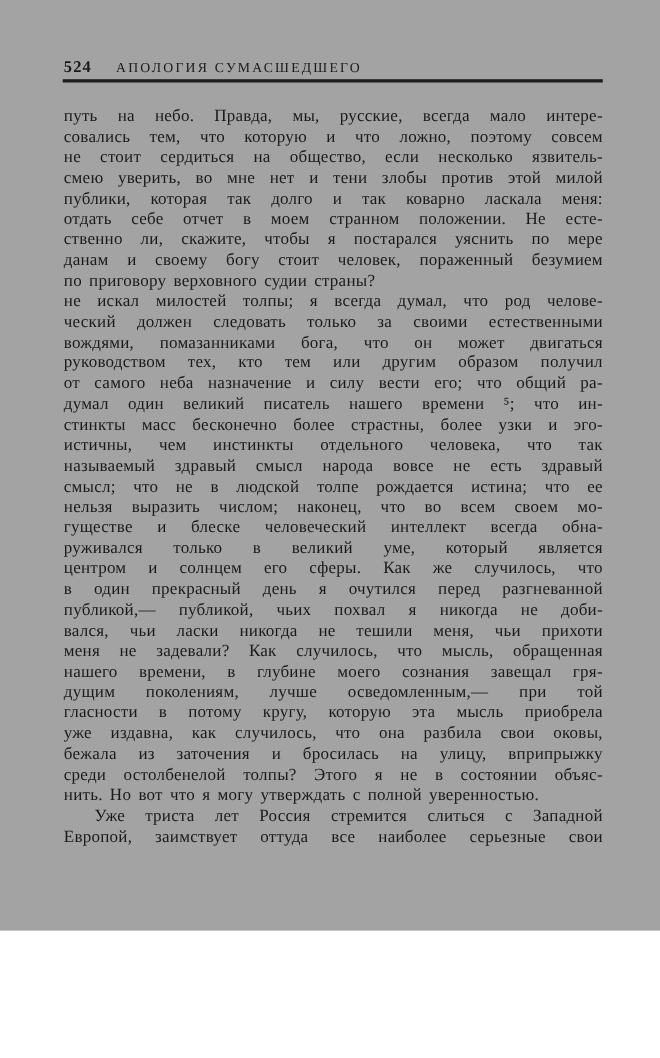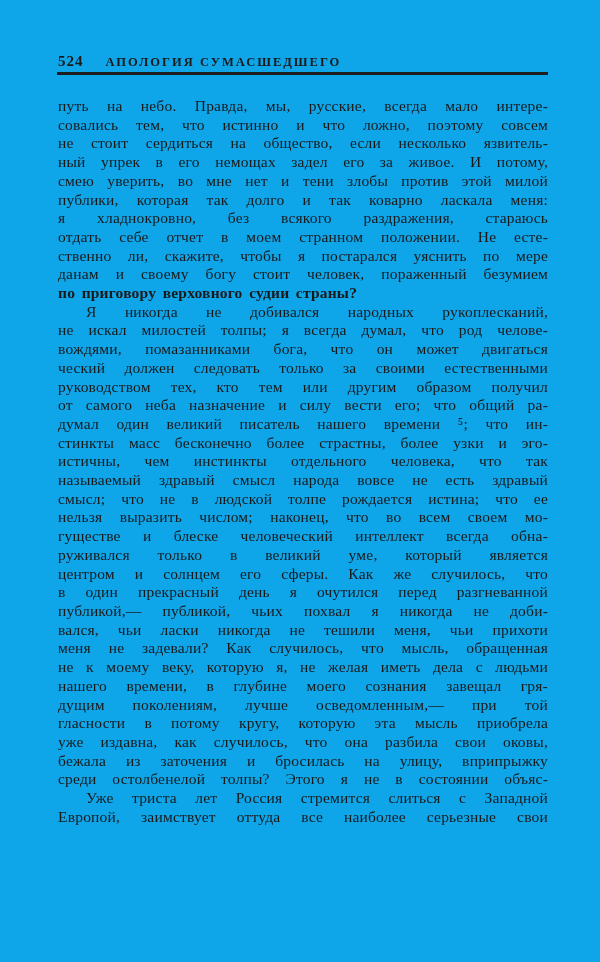--- a/index.html
+++ b/index.html
@@ -8,42 +8,42 @@
   }
   body {
     width: 600px;
     height: 962px;
     background: #ffffff;
     overflow: hidden;
   }
   .page {
     position: relative;
     width: 600px;
-    height: 962px;
-    background: #0ea5e9;
+    height: 846px;
+    background: #a3a3a3;
     font-family: "Liberation Serif", "DejaVu Serif", serif;
     color: #1a1a1a;
   }
   .running-head {
     position: absolute;
     left: 58px;
     top: 53px;
     width: 490px;
     display: flex;
     align-items: baseline;
   }
   .pagenum {
     font-size: 15px;
     font-weight: bold;
     letter-spacing: 1px;
   }
   .running-title {
     margin-left: 22px;
     font-size: 12.5px;
-    font-weight: bold;
+    font-weight: normal;
     letter-spacing: 2px;
     white-space: nowrap;
   }
   .head-rule {
     position: absolute;
     left: 57px;
     top: 72px;
     width: 491px;
     height: 3px;
     background: #1e1e1e;
@@ -57,69 +57,65 @@
     line-height: 18.7px;
     word-spacing: 2.5px;
     letter-spacing: 0.2px;
   }
   .line {
     text-align: justify;
     text-align-last: justify;
   }
   .line.last {
     text-align-last: left;
-    font-weight: bold;
   }
   .line.indent {
     text-indent: 28px;
   }
 </style>
 </head>
 <body>
 
 <div class="page">
   <header class="running-head">
     <span class="pagenum">524</span>
     <span class="running-title">АПОЛОГИЯ СУМАСШЕДШЕГО</span>
   </header>
   <div class="head-rule"></div>
   <main class="text-block">
       <div class="line">путь на небо. Правда, мы, русские, всегда мало интере-</div>
-      <div class="line">совались тем, что истинно и что ложно, поэтому совсем</div>
+      <div class="line">совались тем, что которую и что ложно, поэтому совсем</div>
       <div class="line">не стоит сердиться на общество, если несколько язвитель-</div>
-      <div class="line">ный упрек в его немощах задел его за живое. И потому,</div>
       <div class="line">смею уверить, во мне нет и тени злобы против этой милой</div>
       <div class="line">публики, которая так долго и так коварно ласкала меня:</div>
-      <div class="line">я хладнокровно, без всякого раздражения, стараюсь</div>
       <div class="line">отдать себе отчет в моем странном положении. Не есте-</div>
       <div class="line">ственно ли, скажите, чтобы я постарался уяснить по мере</div>
       <div class="line">данам и своему богу стоит человек, пораженный безумием</div>
       <div class="line last">по приговору верховного судии страны?</div>
-      <div class="line indent">Я никогда не добивался народных рукоплесканий,</div>
       <div class="line">не искал милостей толпы; я всегда думал, что род челове-</div>
+      <div class="line">ческий должен следовать только за своими естественными</div>
       <div class="line">вождями, помазанниками бога, что он может двигаться</div>
-      <div class="line">ческий должен следовать только за своими естественными</div>
       <div class="line">руководством тех, кто тем или другим образом получил</div>
       <div class="line">от самого неба назначение и силу вести его; что общий ра-</div>
       <div class="line">думал один великий писатель нашего времени ⁵; что ин-</div>
       <div class="line">стинкты масс бесконечно более страстны, более узки и эго-</div>
       <div class="line">истичны, чем инстинкты отдельного человека, что так</div>
       <div class="line">называемый здравый смысл народа вовсе не есть здравый</div>
       <div class="line">смысл; что не в людской толпе рождается истина; что ее</div>
       <div class="line">нельзя выразить числом; наконец, что во всем своем мо-</div>
       <div class="line">гуществе и блеске человеческий интеллект всегда обна-</div>
       <div class="line">руживался только в великий уме, который является</div>
       <div class="line">центром и солнцем его сферы. Как же случилось, что</div>
       <div class="line">в один прекрасный день я очутился перед разгневанной</div>
       <div class="line">публикой,— публикой, чьих похвал я никогда не доби-</div>
       <div class="line">вался, чьи ласки никогда не тешили меня, чьи прихоти</div>
       <div class="line">меня не задевали? Как случилось, что мысль, обращенная</div>
-      <div class="line">не к моему веку, которую я, не желая иметь дела с людьми</div>
       <div class="line">нашего времени, в глубине моего сознания завещал гря-</div>
       <div class="line">дущим поколениям, лучше осведомленным,— при той</div>
       <div class="line">гласности в потому кругу, которую эта мысль приобрела</div>
       <div class="line">уже издавна, как случилось, что она разбила свои оковы,</div>
       <div class="line">бежала из заточения и бросилась на улицу, вприпрыжку</div>
       <div class="line">среди остолбенелой толпы? Этого я не в состоянии объяс-</div>
+      <div class="line last">нить. Но вот что я могу утверждать с полной уверенностью.</div>
       <div class="line indent">Уже триста лет Россия стремится слиться с Западной</div>
       <div class="line">Европой, заимствует оттуда все наиболее серьезные свои</div>
     </main>
 </div>
 
 </body></html>

